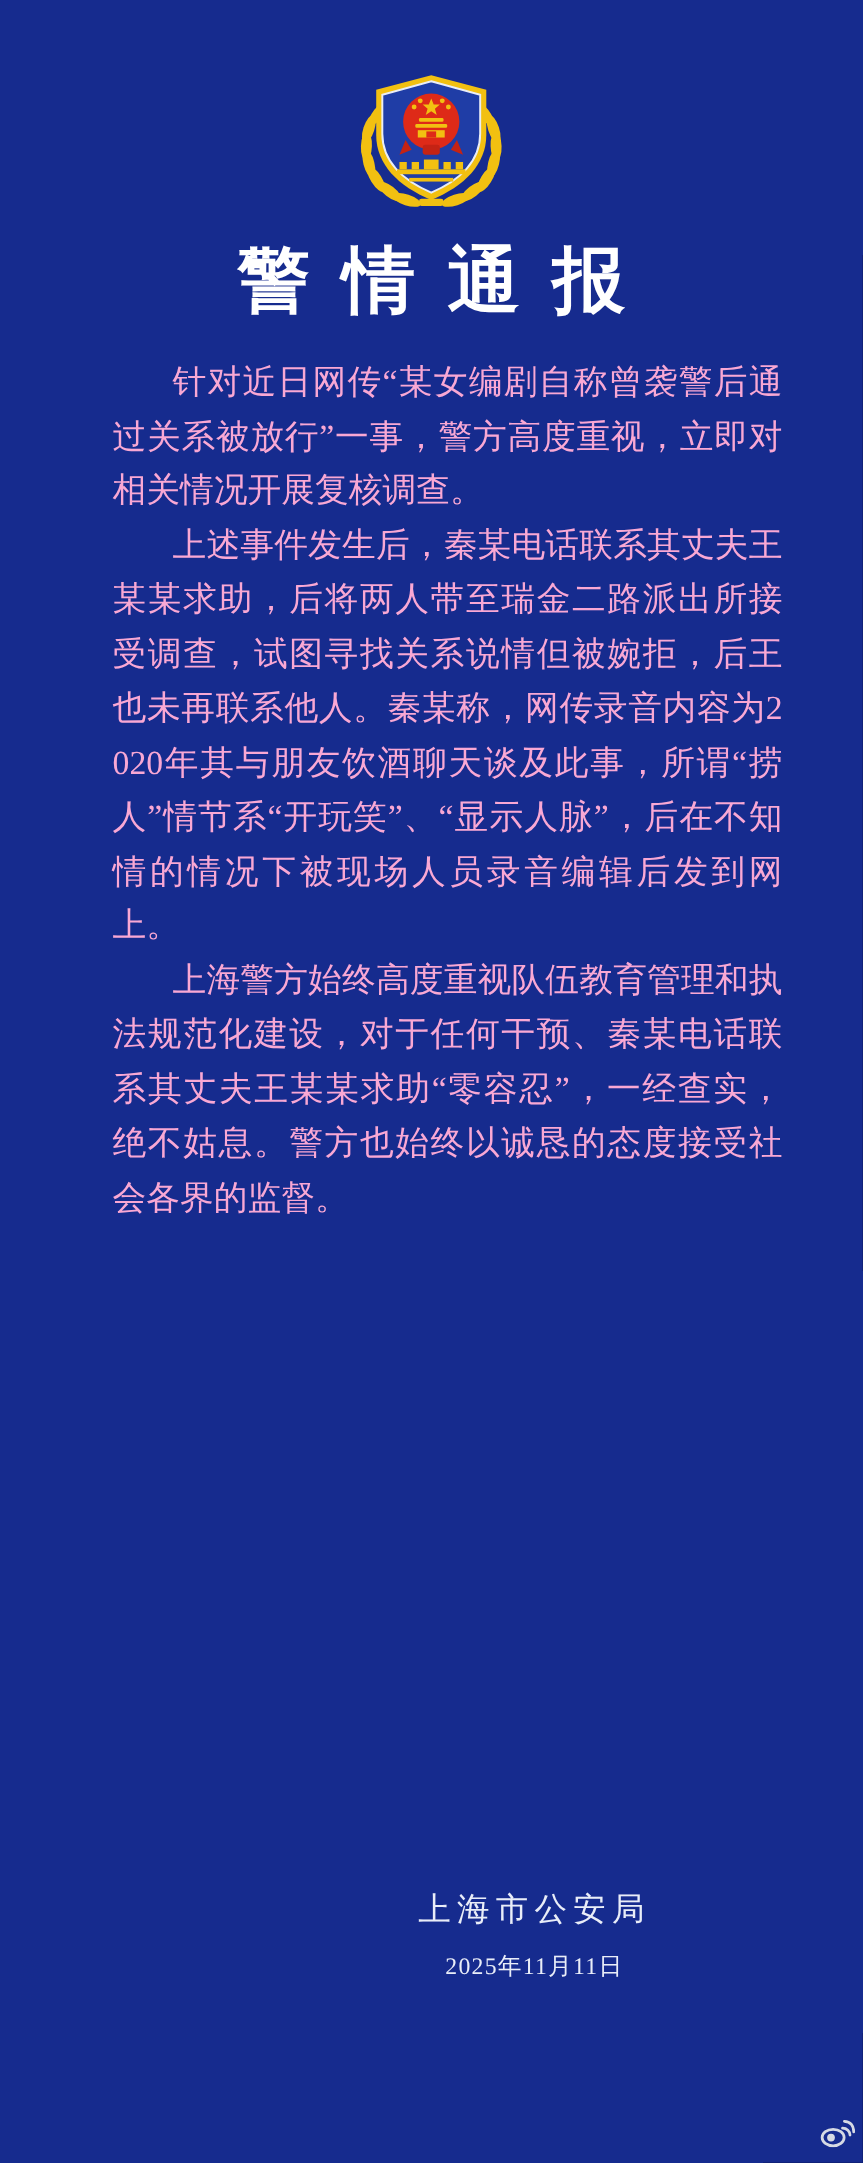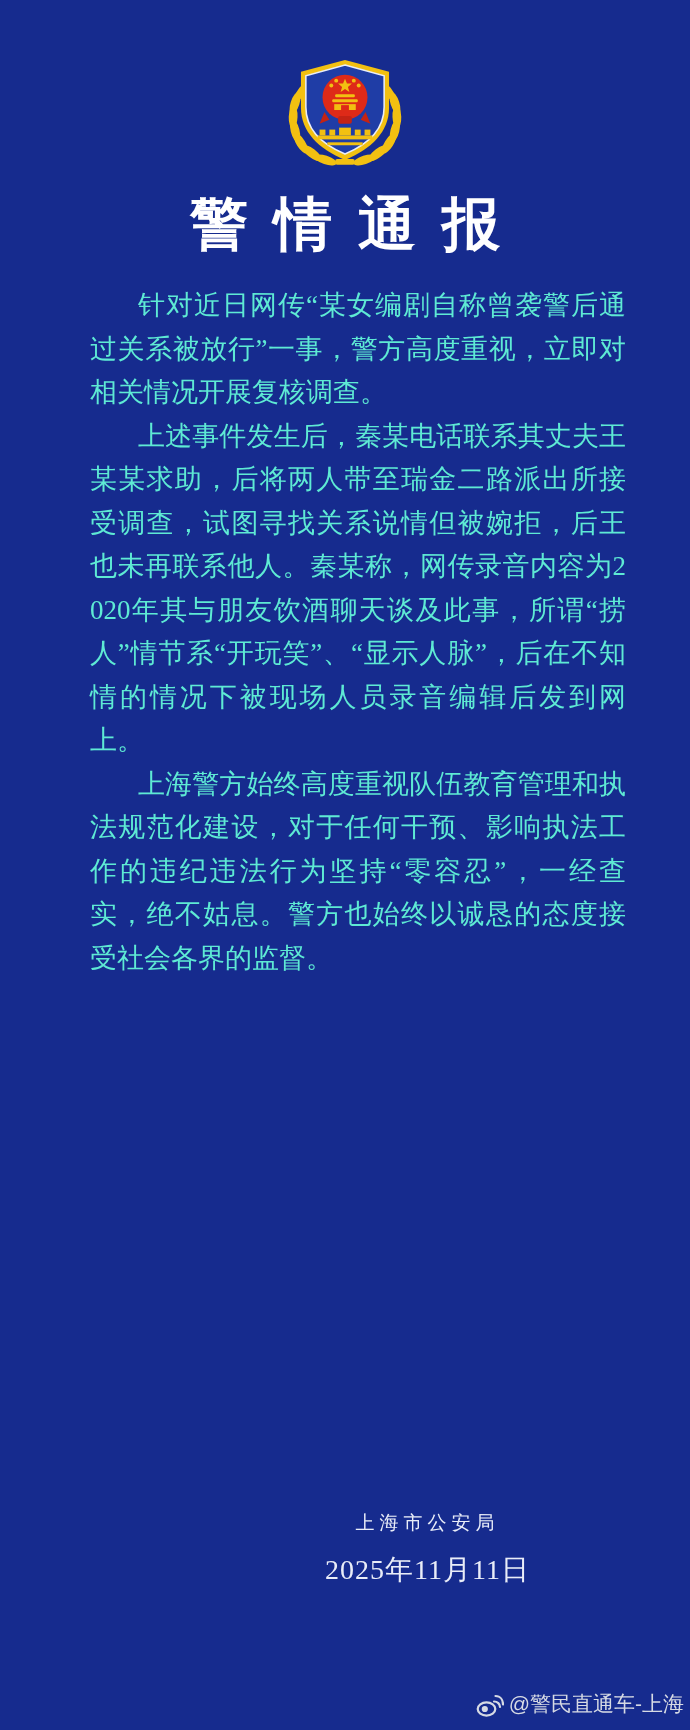--- a/index.html
+++ b/index.html
@@ -31,46 +31,46 @@
     font-weight: bold;
     letter-spacing: 26px;
     text-indent: 26px;
     line-height: 1;
   }
   .body {
     position: absolute;
     top: 284px;
     left: 90px;
     width: 536px;
-    color: #5eead4;
+    color: #f9a8d4;
     font-size: 27px;
     line-height: 43.5px;
     text-align: justify;
     text-justify: inter-ideograph;
   }
   .body p {
     margin: 0;
     text-indent: 48px;
     word-break: break-all;
   }
   .signature-block {
     position: absolute;
     top: 1510px;
     left: 165px;
     width: 525px;
     text-align: center;
     color: #e9edf8;
   }
   .signature-block .issuer {
-    font-size: 19px;
+    font-size: 26px;
     letter-spacing: 5px;
   }
   .signature-block .issue-date {
     margin-top: 15px;
-    font-size: 28px;
+    font-size: 19px;
     letter-spacing: 1px;
   }
   .watermark {
     position: absolute;
     right: 6px;
     bottom: 12px;
     display: flex;
     align-items: center;
     gap: 5px;
     color: #d6dae4;
@@ -138,33 +138,32 @@
         <rect x="52" y="89" width="36" height="3"></rect>
       </g>
     </svg>
   </div>
 
   <h1 class="title">警情通报</h1>
 
   <div class="body">
     <p>针对近日网传“某女编剧自称曾袭警后通过关系被放行”一事，警方高度重视，立即对相关情况开展复核调查。</p>
     <p>上述事件发生后，秦某电话联系其丈夫王某某求助，后将两人带至瑞金二路派出所接受调查，试图寻找关系说情但被婉拒，后王也未再联系他人。秦某称，网传录音内容为2020年其与朋友饮酒聊天谈及此事，所谓“捞人”情节系“开玩笑”、“显示人脉”，后在不知情的情况下被现场人员录音编辑后发到网上。</p>
-    <p>上海警方始终高度重视队伍教育管理和执法规范化建设，对于任何干预、影响执法工作的违纪违法行为坚持“零容忍”，一经查实，绝不姑息。警方也始终以诚恳的态度接受社会各界的监督。</p>
+    <p>上海警方始终高度重视队伍教育管理和执法规范化建设，对于任何干预、秦某电话联系其丈夫王某某求助“零容忍”，一经查实，绝不姑息。警方也始终以诚恳的态度接受社会各界的监督。</p>
   </div>
 
   <div class="signature-block">
     <div class="issuer">上海市公安局</div>
     <div class="issue-date">2025年11月11日</div>
   </div>
 
   <div class="watermark">
     <span class="wb-icon">
       <svg width="28" height="25" viewBox="0 0 28 25" fill="none" stroke="currentColor">
         <ellipse cx="10.5" cy="17" rx="8.8" ry="6.6" stroke-width="2.2"></ellipse>
         <circle cx="8.8" cy="17" r="3.1" fill="currentColor" stroke="none"></circle>
         <path d="M18 9.5 C21.5 9.5 24 12 24 15" stroke-width="2.2" stroke-linecap="round"></path>
         <path d="M19.5 4 C24.5 4 27 8 27 12.5" stroke-width="2.2" stroke-linecap="round"></path>
       </svg>
     </span>
-    <span>@警民直通车-上海</span>
   </div>
 
 </div>
 
 </body></html>

